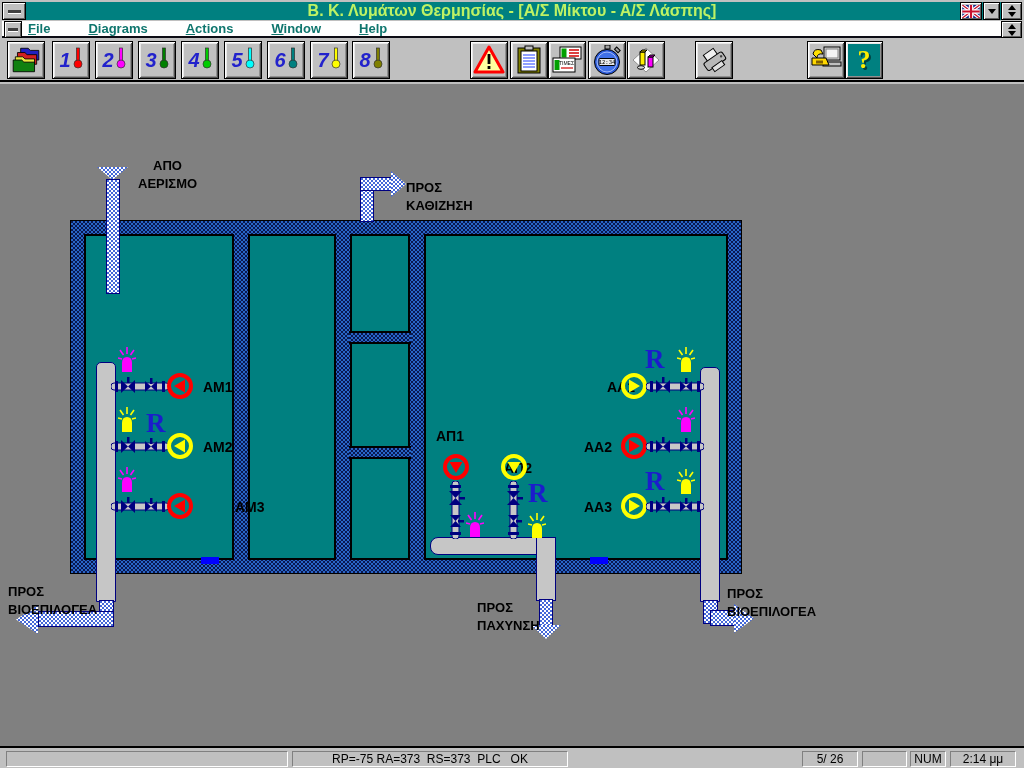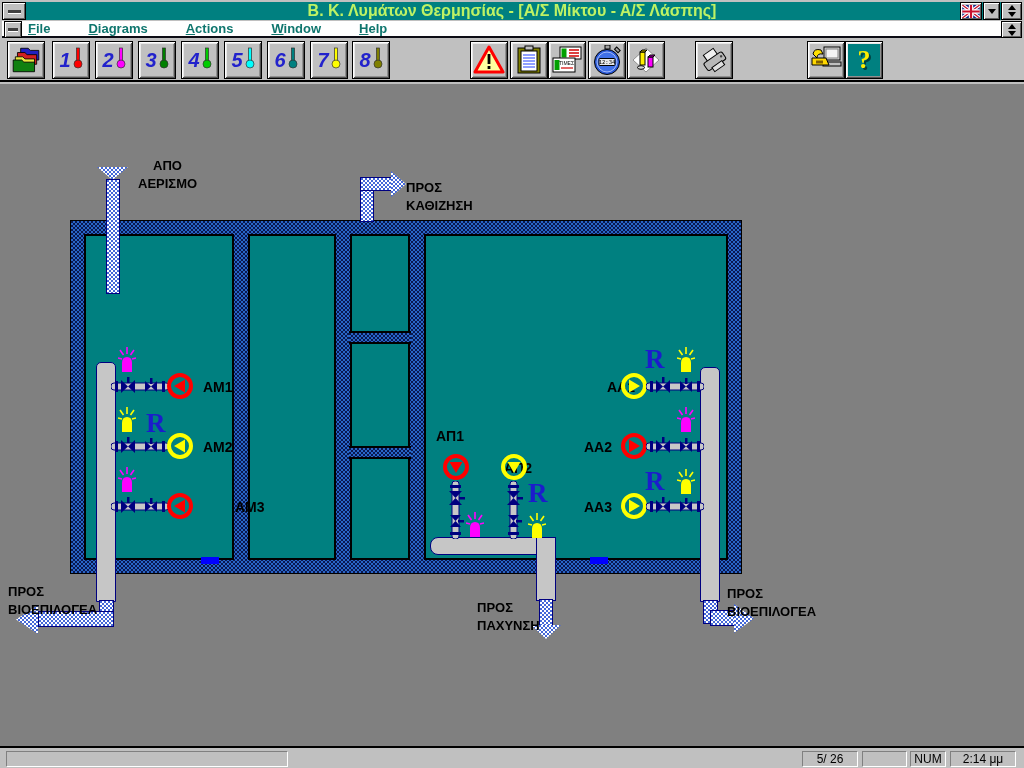--- a/index.html
+++ b/index.html
@@ -622,19 +622,20 @@
             <line x1="18" y1="12" x2="14" y2="13"></line>
           </g>
           <path d="M4,26 L4,17 Q4,11 9,11 Q14,11 14,17 L14,26 Z" fill="currentColor"></path>
         </svg>
     </div>
 
   </div>
 
   <div class="statusbar">
     <div class="panel" style="left:6px;width:282px;"></div>
+    <div class="panel" style="left:292px;width:276px;">RP=-75 RA=373  RS=373  PLC   OK</div>
     <div class="panel" style="left:802px;width:56px;">5/ 26</div>
     <div class="panel" style="left:862px;width:45px;"></div>
     <div class="panel" style="left:910px;width:36px;">NUM</div>
     <div class="panel" style="left:950px;width:66px;">2:14 μμ</div>
   </div>
 
 </div>
 
 </body></html>

